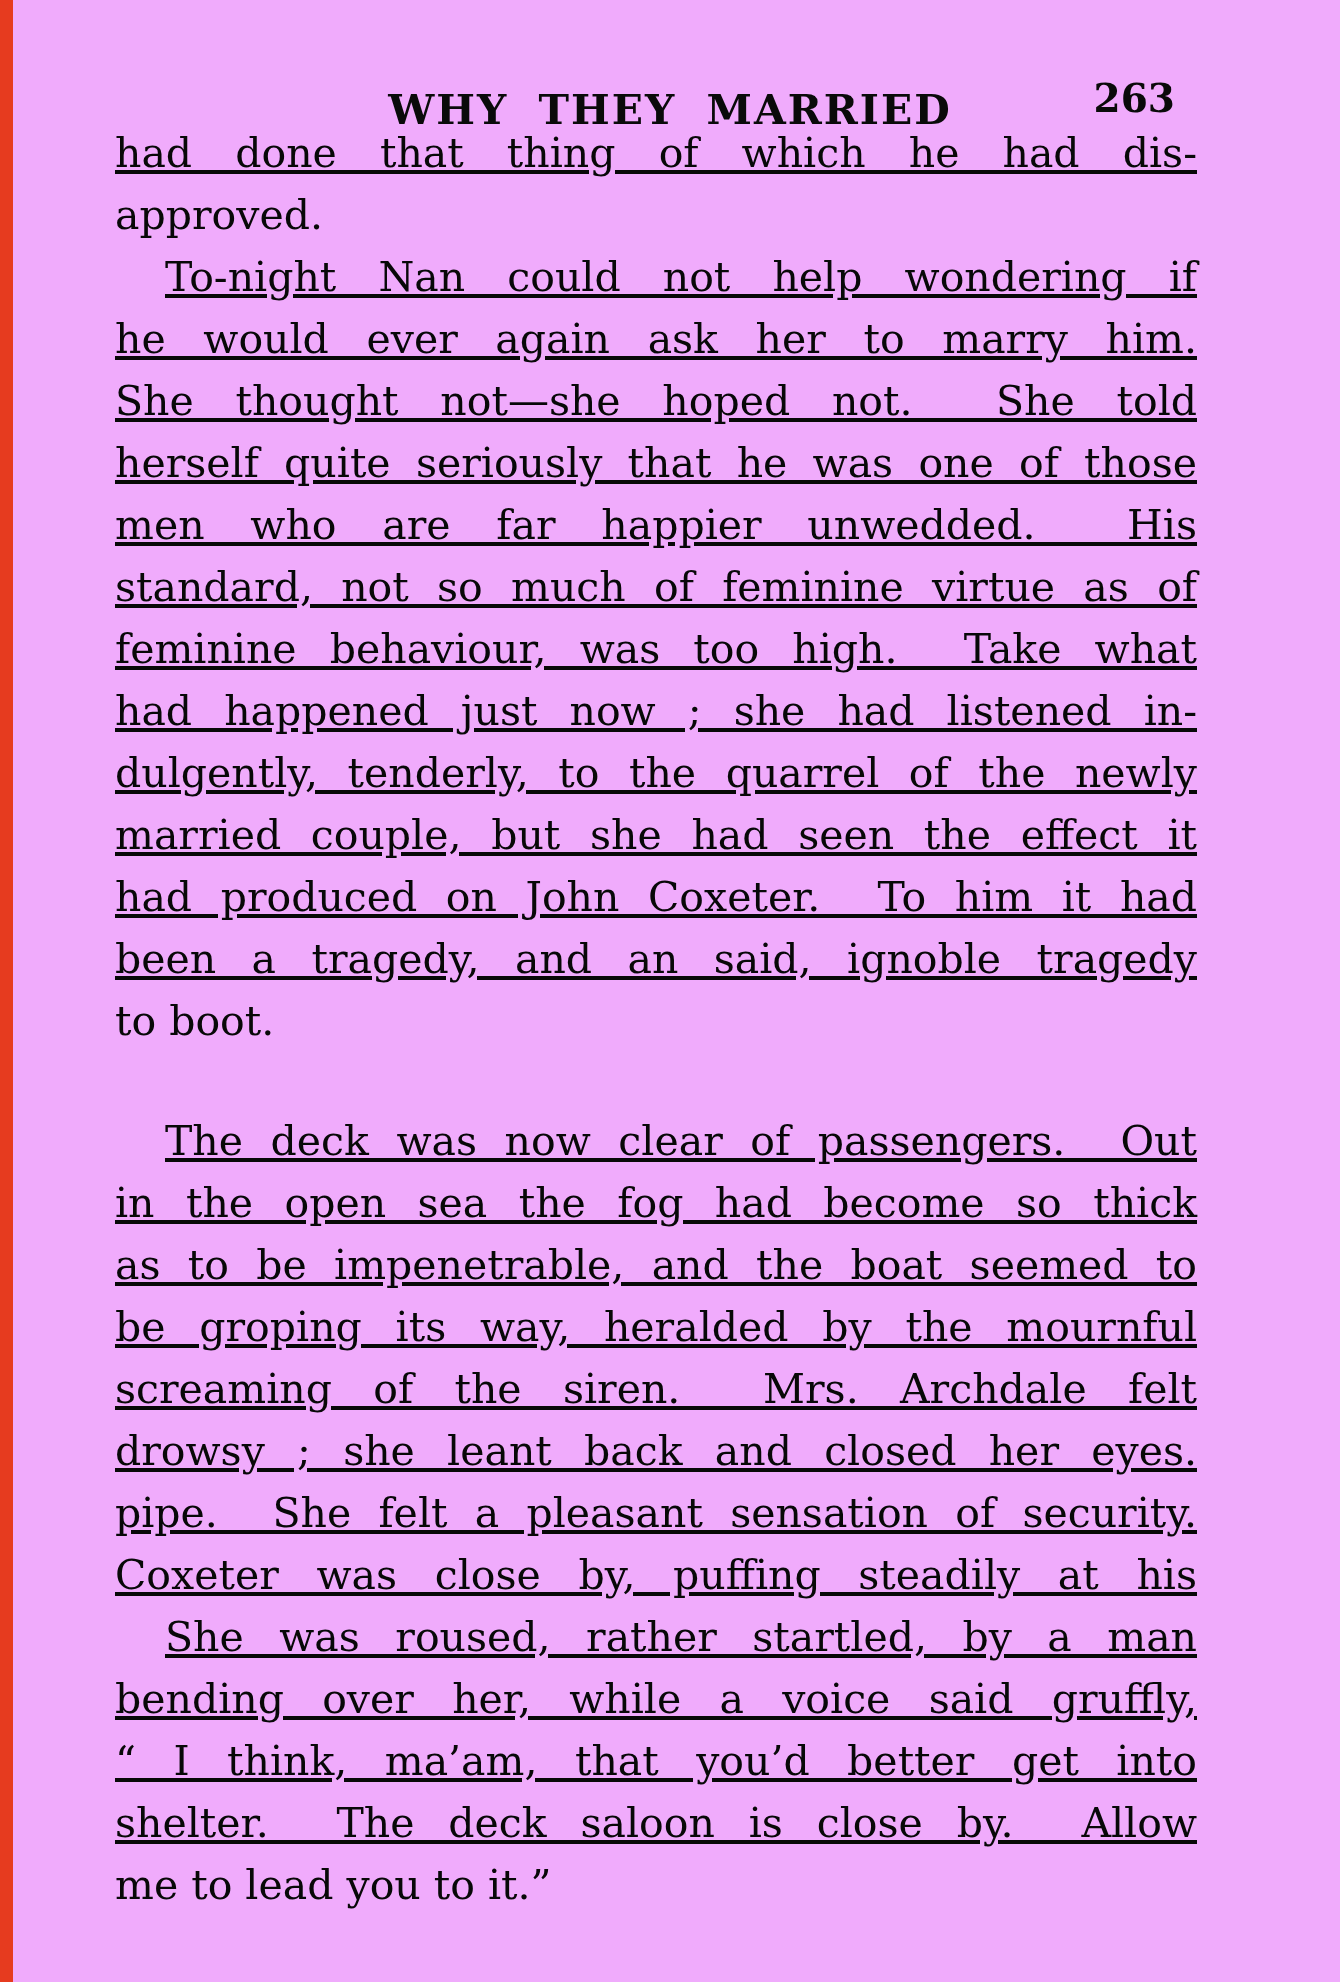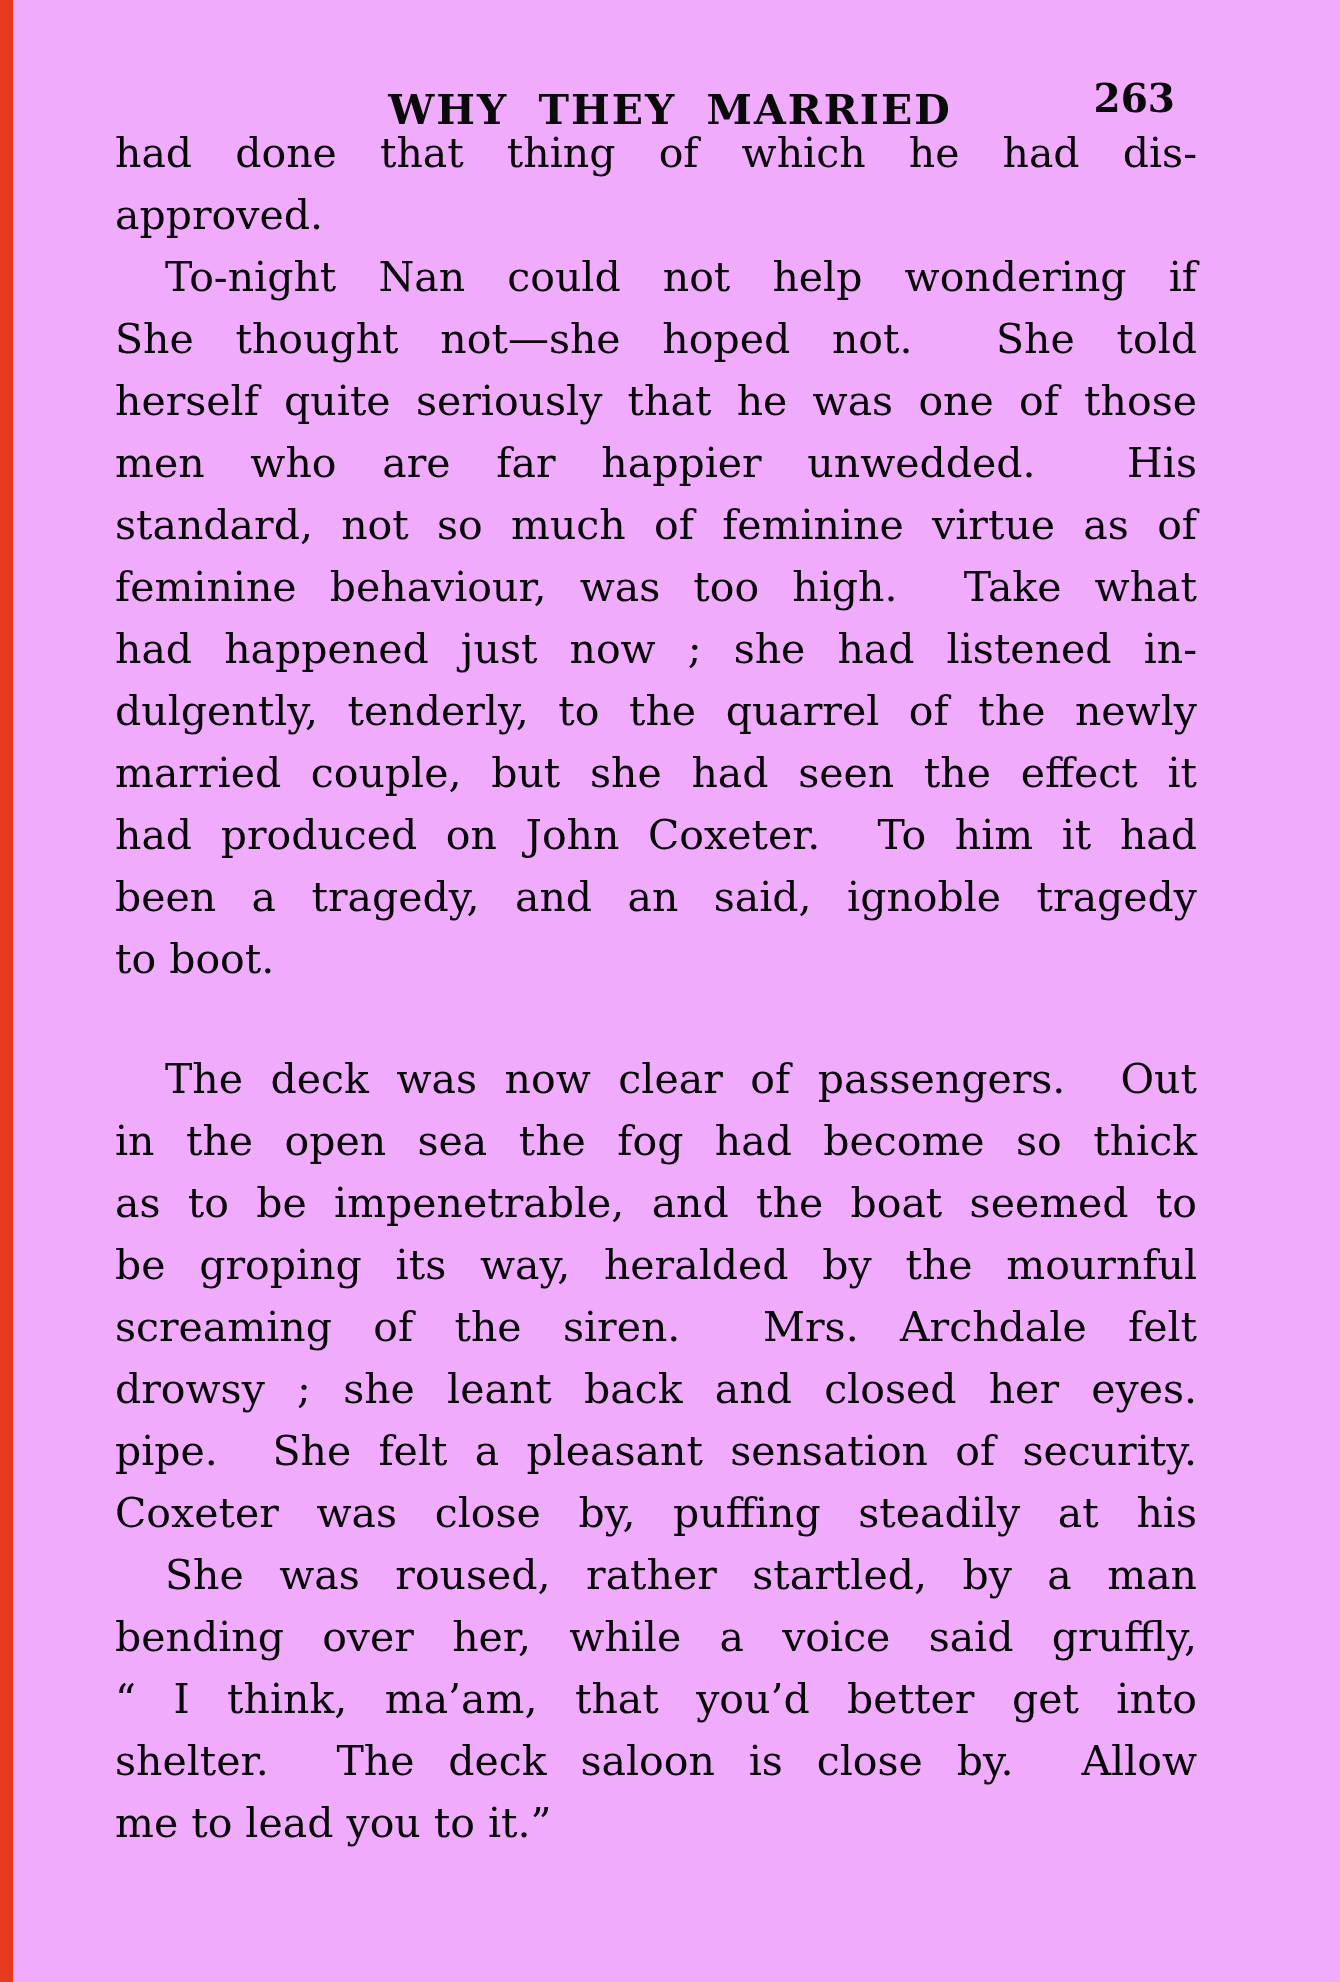--- a/index.html
+++ b/index.html
@@ -49,37 +49,38 @@
     text-align: justify;
   }
   .para { margin: 0; }
   .para.section-break { margin-top: 58px; }
   .line {
     line-height: 62px;
     white-space: pre-wrap;
     text-align: justify;
     text-align-last: left;
   }
-  .line.j { text-align-last: justify; }
+  .line.j { text-align-last: justify; text-decoration: underline; }
   .line.indent { padding-left: 50px; }
 </style>
 </head>
 <body>
 
 <div class="page" style="background: #f0abfc;">
   <div class="edge-stripe" style="background: rgb(230, 59, 31);"></div>
   <div class="running-header">WHY THEY MARRIED</div>
   <div class="page-number">263</div>
   <div class="text-body" style="color: rgb(8, 8, 8);">
       <div class="para">
         <div class="line j">had done that thing of which he had dis-</div>
         <div class="line">approved.</div>
       </div>
       <div class="para">
         <div class="line j indent">To-night Nan could not help wondering if</div>
+        <div class="line j">he would ever again ask her to marry him.</div>
         <div class="line j">She thought not—she hoped not.  She told</div>
         <div class="line j">herself quite seriously that he was one of those</div>
         <div class="line j">men who are far happier unwedded.  His</div>
         <div class="line j">standard, not so much of feminine virtue as of</div>
         <div class="line j">feminine behaviour, was too high.  Take what</div>
         <div class="line j">had happened just now ; she had listened in-</div>
         <div class="line j">dulgently, tenderly, to the quarrel of the newly</div>
         <div class="line j">married couple, but she had seen the effect it</div>
         <div class="line j">had produced on John Coxeter.  To him it had</div>
         <div class="line j">been a tragedy, and an said, ignoble tragedy</div>

